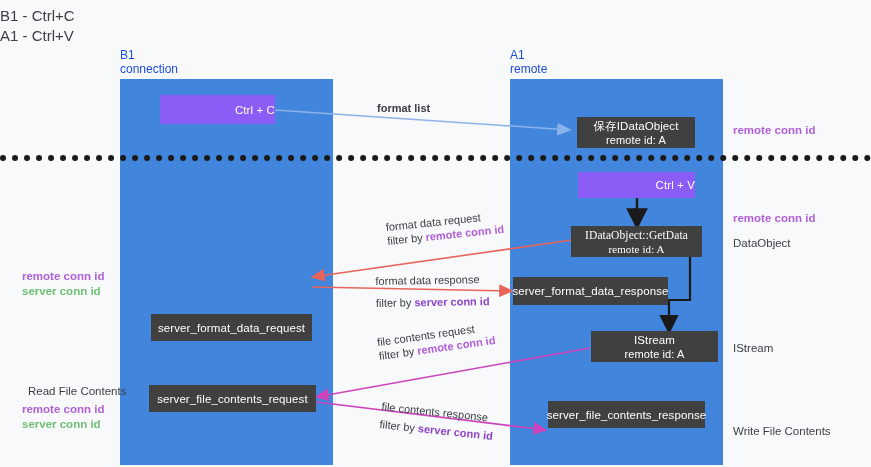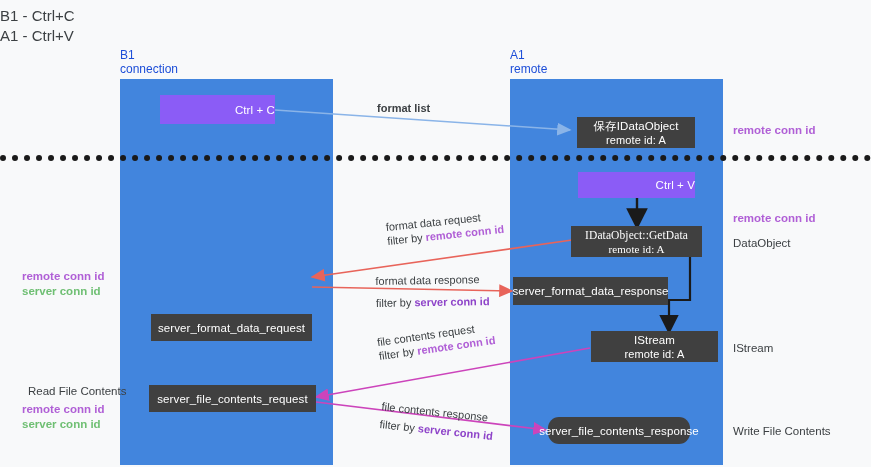--- a/index.html
+++ b/index.html
@@ -142,21 +142,21 @@
 
   <div class="node orange" style="left:591px;top:331px;width:127px;height:31px;">
     <div>IStream</div>
     <div class="l2">remote id: A</div>
   </div>
 
   <div class="node orange" style="left:149px;top:385px;width:167px;height:27px;">
     <div>server_file_contents_request</div>
   </div>
 
-  <div class="node orange" style="left:548px;top:417px;width:142px;height:27px;border-radius:11px;">
+  <div class="node orange" style="left:548px;top:401px;width:157px;height:27px;">
     <div>server_file_contents_response</div>
   </div>
 
   <div class="elabel" style="left:377px;top:101px;font-weight:bold;">
     <span>format list</span>
   </div>
 
   <div class="elabel rot-up" style="left:388px;top:220px;transform:rotate(-6deg);">
     <div>format data request</div>
     <div>

